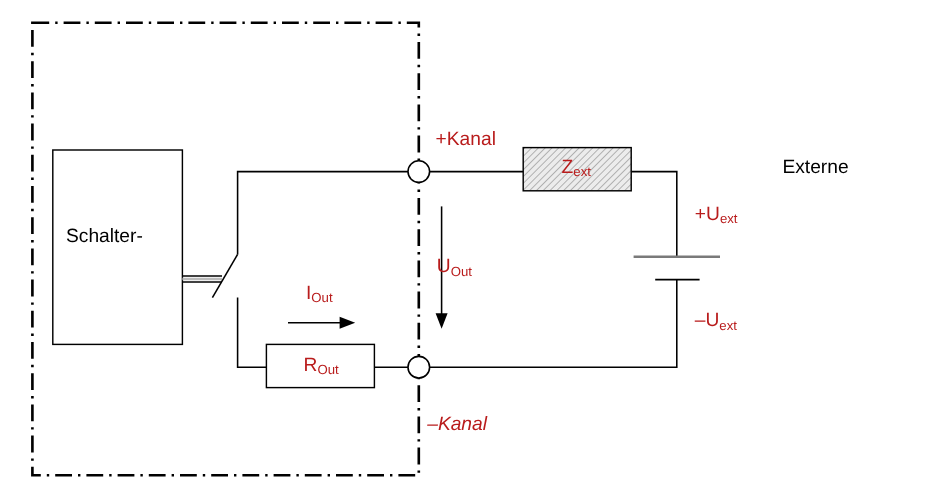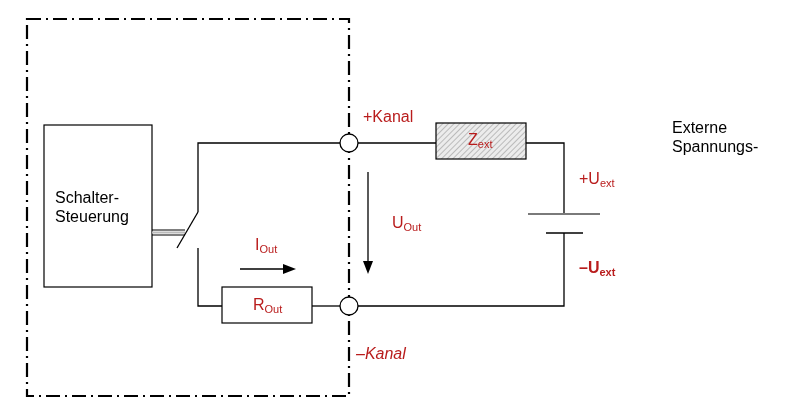--- a/index.html
+++ b/index.html
@@ -60,36 +60,34 @@
     <line x1="528" y1="214" x2="600" y2="214" stroke="#7a7a7a" stroke-width="2"></line>
     <line x1="546" y1="233" x2="583" y2="233" stroke="#000" stroke-width="1.3"></line>
   </g>
 
   <g>
     <line x1="368" y1="172" x2="368" y2="262" stroke="#000" stroke-width="1.3"></line>
     <polygon points="363,261 368,274 373,261" fill="#000"></polygon>
   </g>
 </svg>
 
-<div class="block-text" style="left:55px; top:188px;">
+<div class="block-text" style="left:55px; top:188px;text-align:center;">
   <div>Schalter-</div>
-  <div>Steuerung</div>
 </div>
 
 <div class="lbl" style="left:363px; top:108px;">+Kanal</div>
 <div class="lbl" style="left:356px; top:345px;font-style:italic;">–Kanal</div>
 
 <div class="lbl" style="left:468px; top:131px;"><span>Z</span><sub>ext</sub></div>
 
 <div class="lbl" style="left:253px; top:296px;text-align:right;"><span>R</span><sub>Out</sub></div>
 
 <div class="lbl" style="left:255px; top:236px;"><span>I</span><sub>Out</sub></div>
 
-<div class="lbl" style="left:392px; top:214px;text-align:center;"><span>U</span><sub>Out</sub></div>
+<div class="lbl" style="left:364px; top:214px;text-align:center;"><span>U</span><sub>Out</sub></div>
 
 <div class="lbl" style="left:579px; top:170px;"><span>+U</span><sub>ext</sub></div>
 
-<div class="lbl" style="left:579px; top:259px;font-weight:bold;"><span>–U</span><sub>ext</sub></div>
+<div class="lbl" style="left:579px; top:259px;"><span>–U</span><sub>ext</sub></div>
 
-<div class="block-text" style="left:652px; top:118px;margin-left:20px;">
+<div class="block-text" style="left:652px; top:130px;">
   <div>Externe</div>
-  <div>Spannungs-</div>
 </div>
 
 </body></html>

